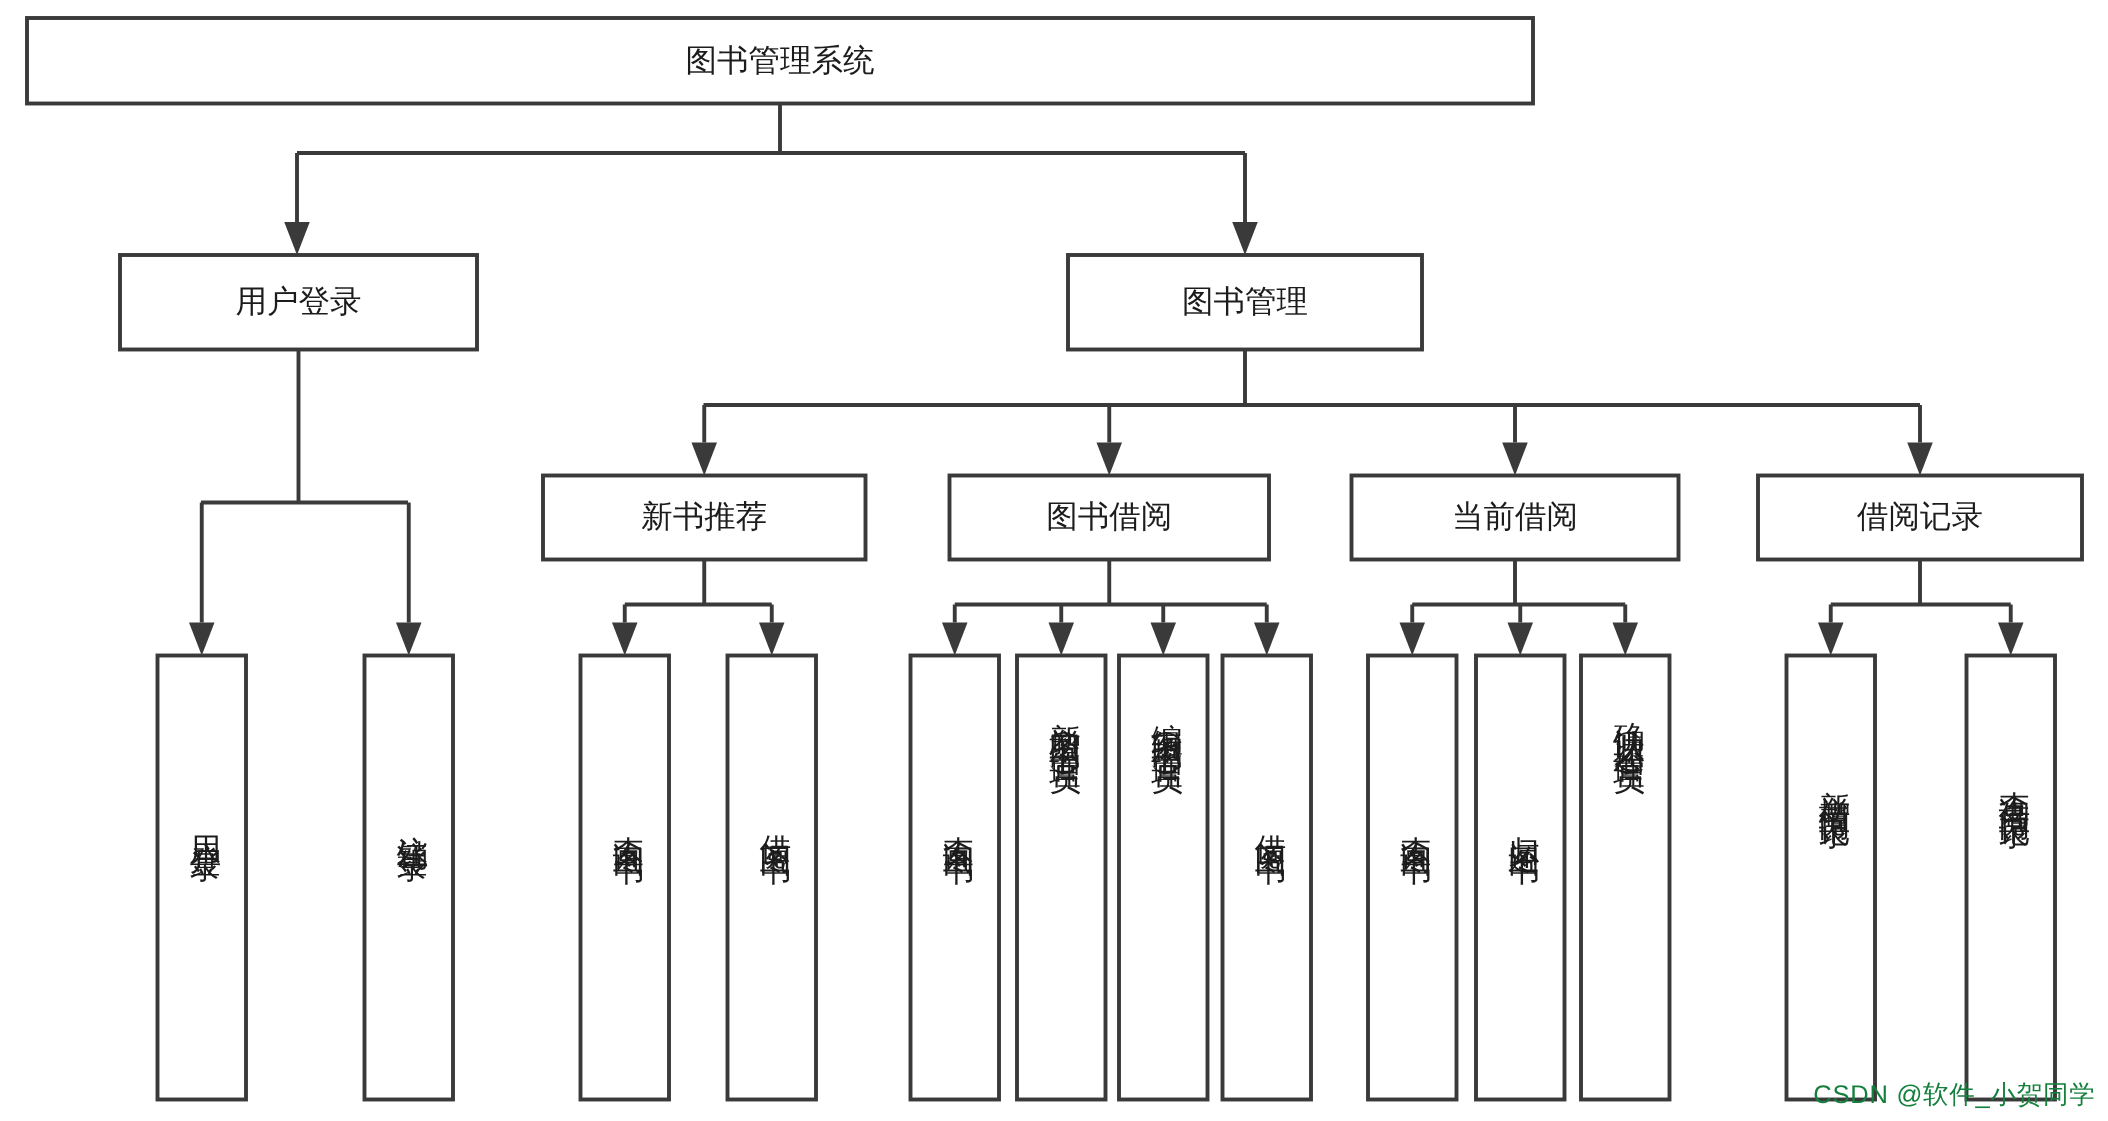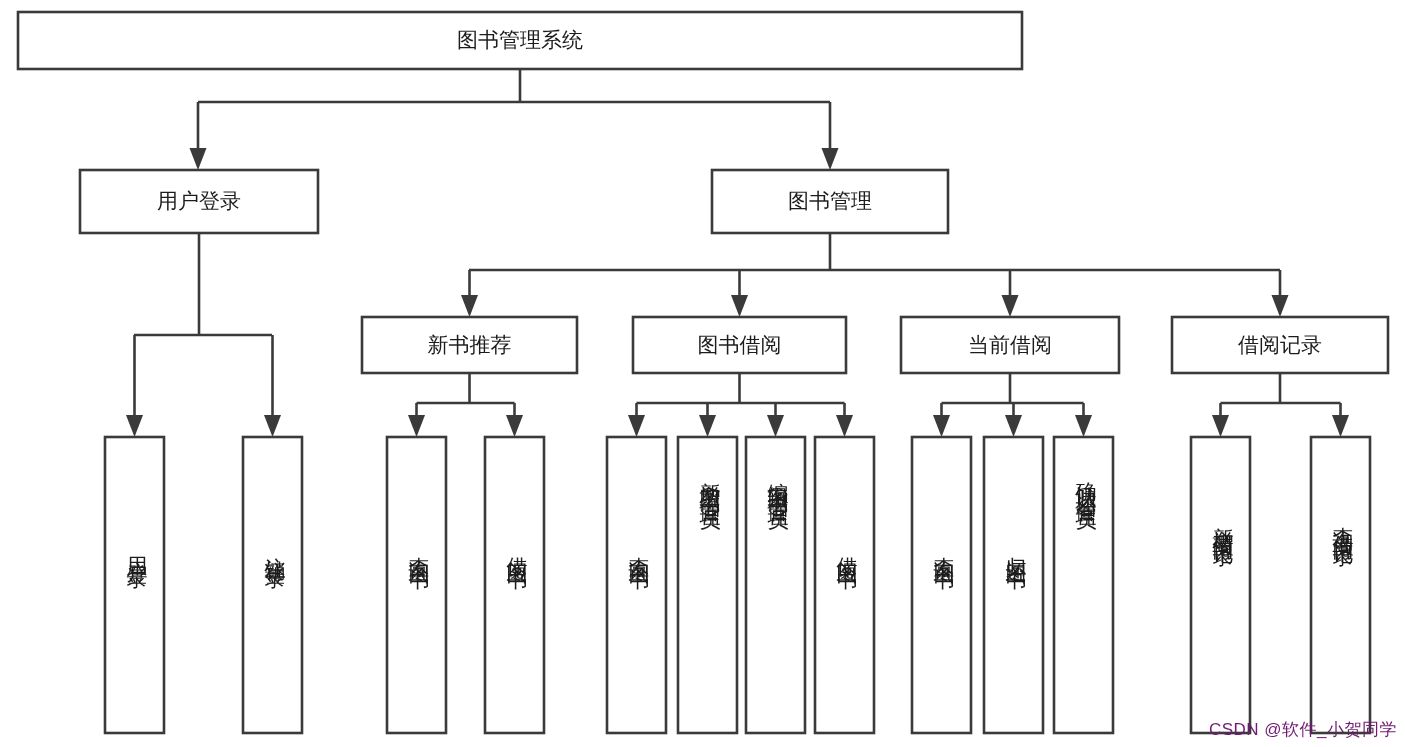--- a/index.html
+++ b/index.html
@@ -59,21 +59,21 @@
     glyph-orientation-vertical: 0;
     white-space: pre;
     letter-spacing: 4px;
   }
   .watermark {
     position: absolute;
     right: 8px;
     bottom: 6px;
     font-family: "Liberation Sans", "DejaVu Sans", sans-serif;
     font-size: 17px;
-    color: #701a75;
+    color: #15803d;
     letter-spacing: 0.5px;
     user-select: none;
     pointer-events: none;
     white-space: nowrap;
   }
 </style>
 </head>
 <body>
 
 <div id="diagram-root">

